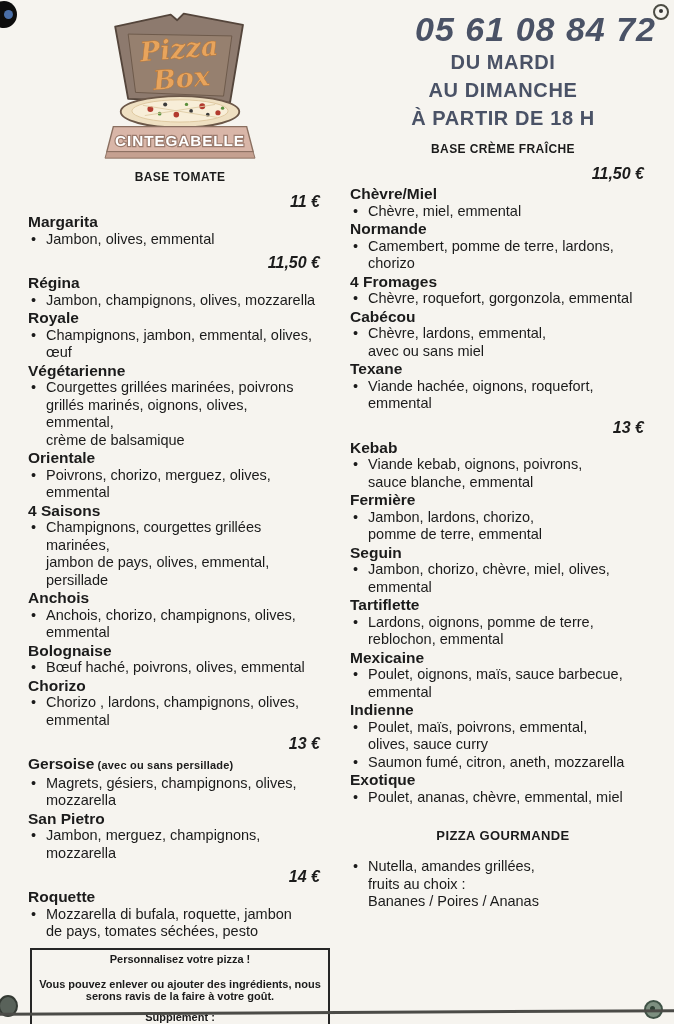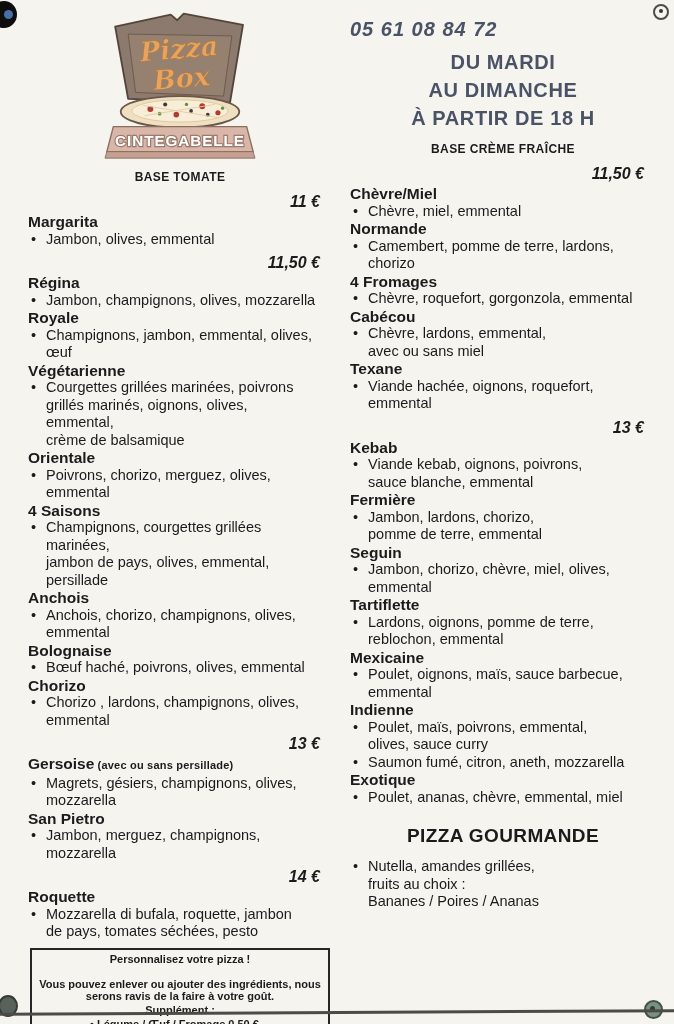--- a/index.html
+++ b/index.html
@@ -8,40 +8,40 @@
         font-family:"Liberation Sans",sans-serif;color:#1b1b1b;}
   
   .col{position:absolute;top:0;}
   .col-left{left:28px;width:304px;}
   .col-right{left:350px;width:306px;}
   
   .logo{display:block;margin:10px auto 0;width:196px;height:150px;}
   
   .section-title{text-align:center;font-weight:800;font-size:12px;letter-spacing:.4px;
                  margin:7px 0 0;line-height:20px;}
-  .phone{text-align:left;font-weight:800;font-size:20px;letter-spacing:1px;
+  .phone{text-align:right;font-weight:800;font-size:34px;letter-spacing:1px;
          color:#4a5266;margin-top:14px;line-height:30px;font-style:italic;}
   .schedule{text-align:center;font-weight:800;font-size:20px;color:#4a5266;
             letter-spacing:.6px;line-height:28px;margin-top:4px;}
   
   .price-row{text-align:right;font-weight:800;font-style:italic;font-size:16px;
              line-height:17px;margin:6px 12px 3px 0;}
   .item-name{font-weight:800;font-size:15.5px;line-height:17.5px;}
   .item-suffix{font-weight:700;font-size:11px;letter-spacing:.2px;}
   .item-desc{display:flex;font-size:14.5px;line-height:17.5px;}
   .bullet{width:15px;padding-left:3px;flex:0 0 auto;}
   .desc-text{white-space:pre-line;flex:1;}
   
   .note-box{border:2px solid #262626;margin:7px 2px 0 2px;padding:4px 6px 6px;
             font-size:11px;font-weight:700;line-height:11.5px;text-align:center;}
   .note-text{white-space:pre-line;margin-top:14px;}
-  .note-sup-title{margin-top:3px;}
+  .note-sup-title{margin-top:10px;}
   .note-sups{text-align:left;padding-left:52px;margin-top:2px;}
   
-  .g-title{text-align:center;font-weight:800;font-size:19px;letter-spacing:.4px;
+  .g-title{text-align:center;font-weight:800;font-size:13px;letter-spacing:.4px;
            margin-top:20px;line-height:20px;}
   .g-desc{margin-top:12px;}
   
   .pushpin{position:absolute;left:-9px;top:1px;width:26px;height:27px;background:#0d0d0d;
            border-radius:50%;}
   .pushpin-center{position:absolute;left:13px;top:9px;width:9px;height:9px;
                   background:#4a6fa8;border-radius:50%;}
   .stamp-tr{position:absolute;left:653px;top:4px;width:12px;height:12px;border:2px solid #4c4c44;
             border-radius:50%;}
   .stamp-tr span{position:absolute;left:4px;top:3px;width:4px;height:4px;background:#333;

